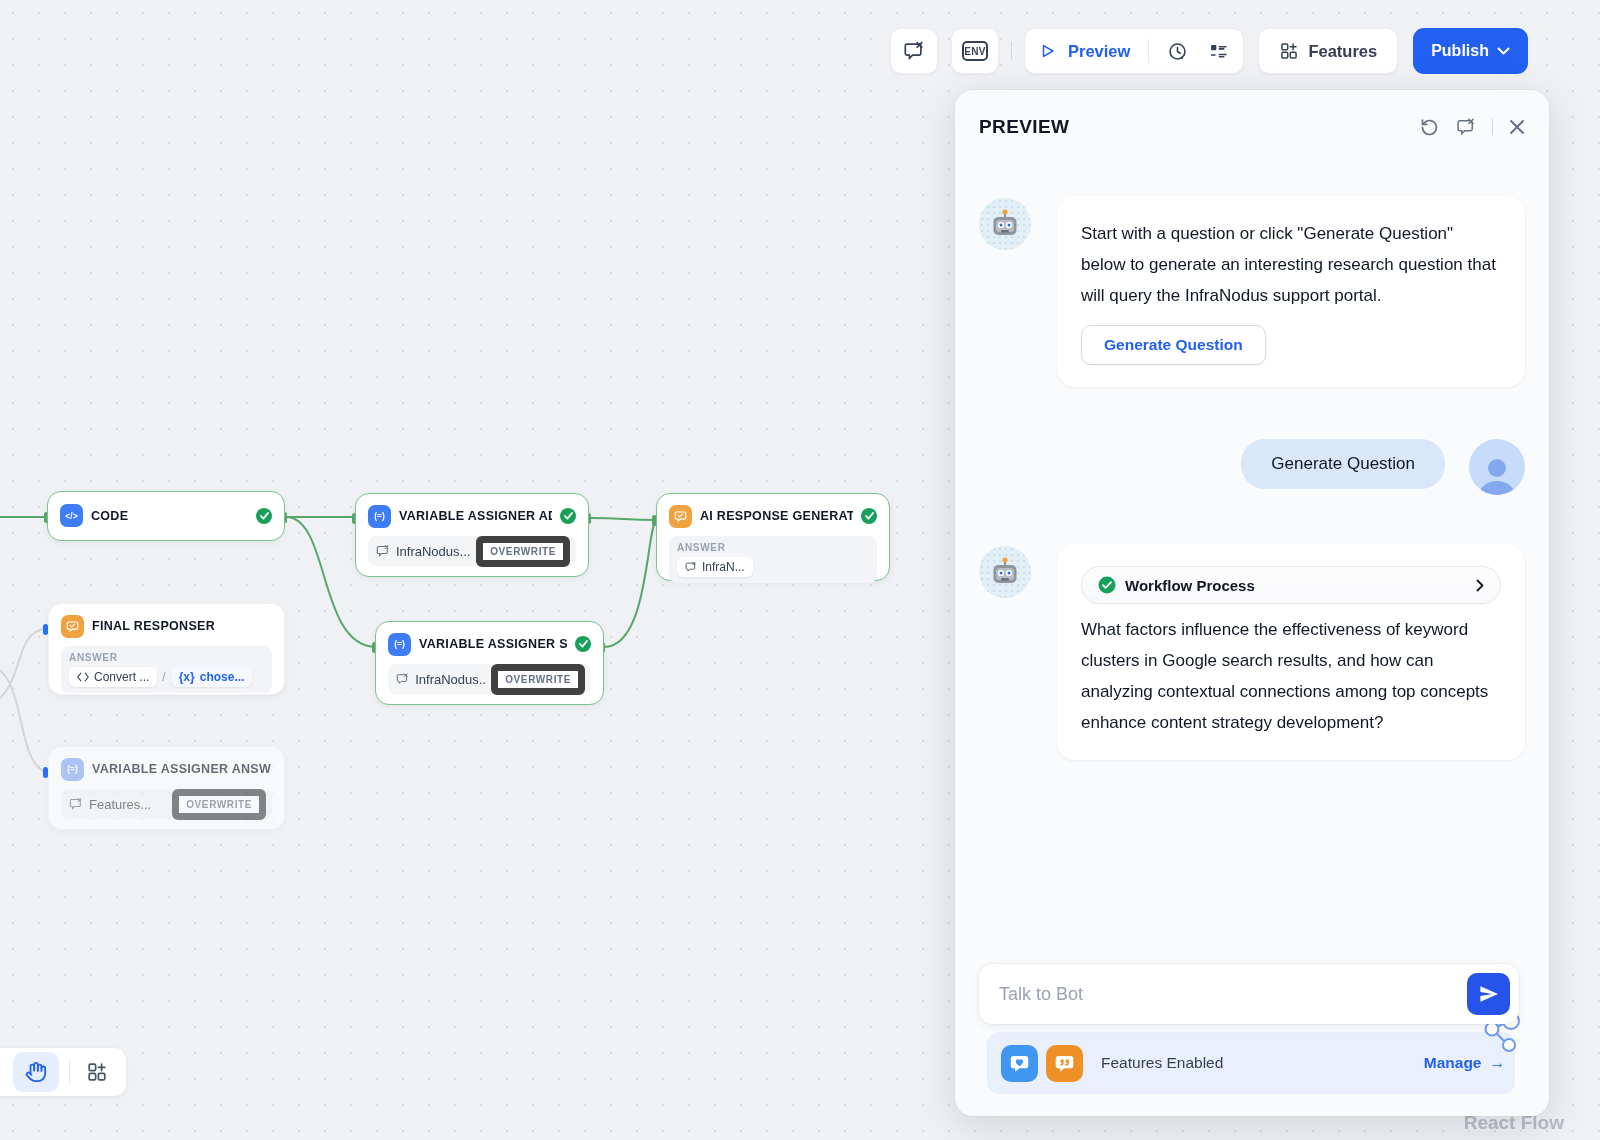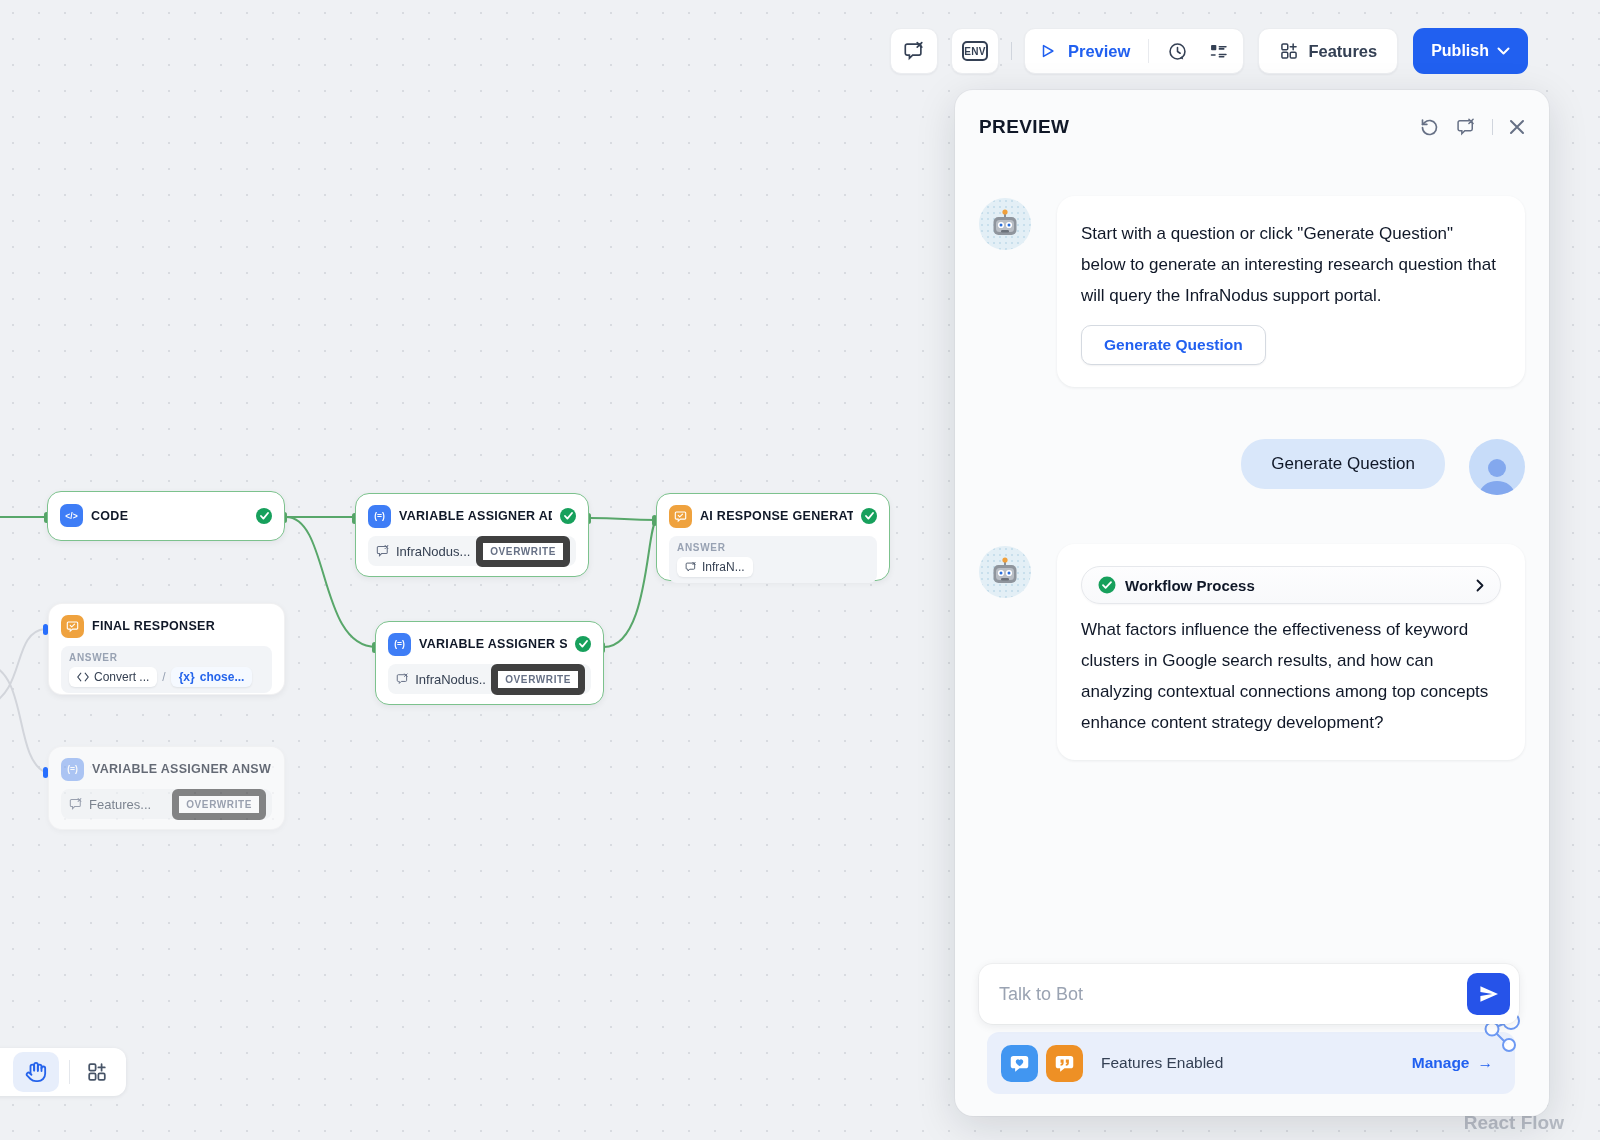--- a/index.html
+++ b/index.html
@@ -139,21 +139,21 @@
     border:none; outline:none; background:transparent; flex:1; font-size:18px; color:#101828;
     padding:0 70px 0 20px; font-family:"Liberation Sans", sans-serif;
   }
   .chat-input::placeholder { color:#9aa3b2; }
   .send-btn {
     position:absolute; right:9px; top:9px; width:43px; height:42px; border:none; border-radius:10px;
     background:#2653e9; display:flex; align-items:center; justify-content:center; cursor:pointer;
   }
   .features-bar {
     position:relative; margin:8px 8px 0 8px; height:62px; background:#e9effb; border-radius:12px;
-    display:flex; align-items:center; padding:0 22px 0 14px; gap:8px;
+    display:flex; align-items:center; padding:0 10px 0 14px; gap:8px;
   }
   .feat-icon { width:37px; height:37px; border-radius:10px; display:flex; align-items:center; justify-content:center; }
   .feat-icon.blue { background:#4196f1; }
   .feat-icon.orange { background:#ee9025; }
   .features-label { font-size:15.5px; color:#344054; margin-left:10px; flex:1 1 auto; }
   .manage-link { color:#2160f0; font-size:15.5px; font-weight:600; cursor:pointer; display:flex; gap:8px; align-items:center; }
   .molecule { position:absolute; right:-10px; top:-20px; }
 
   
   .canvas-toolbar {

